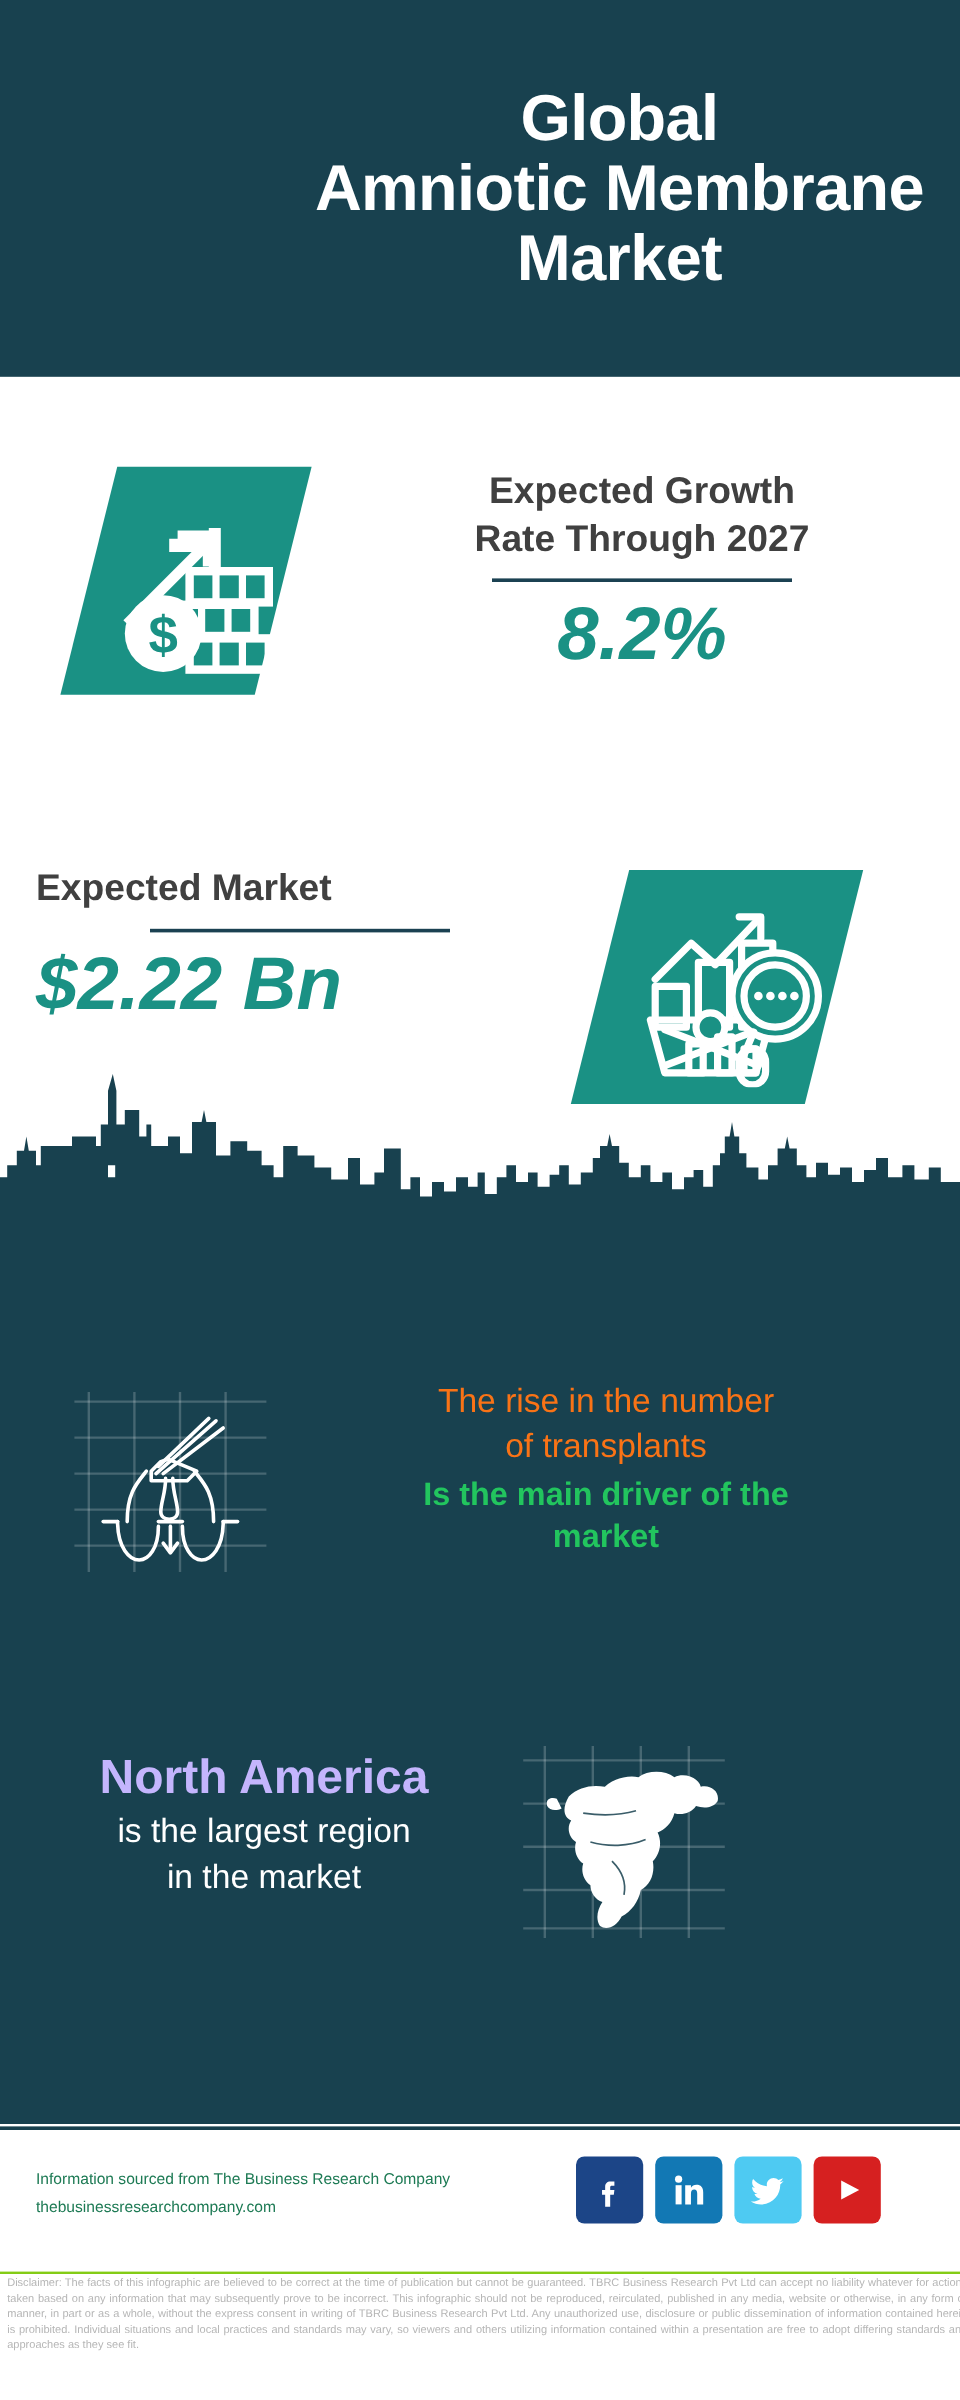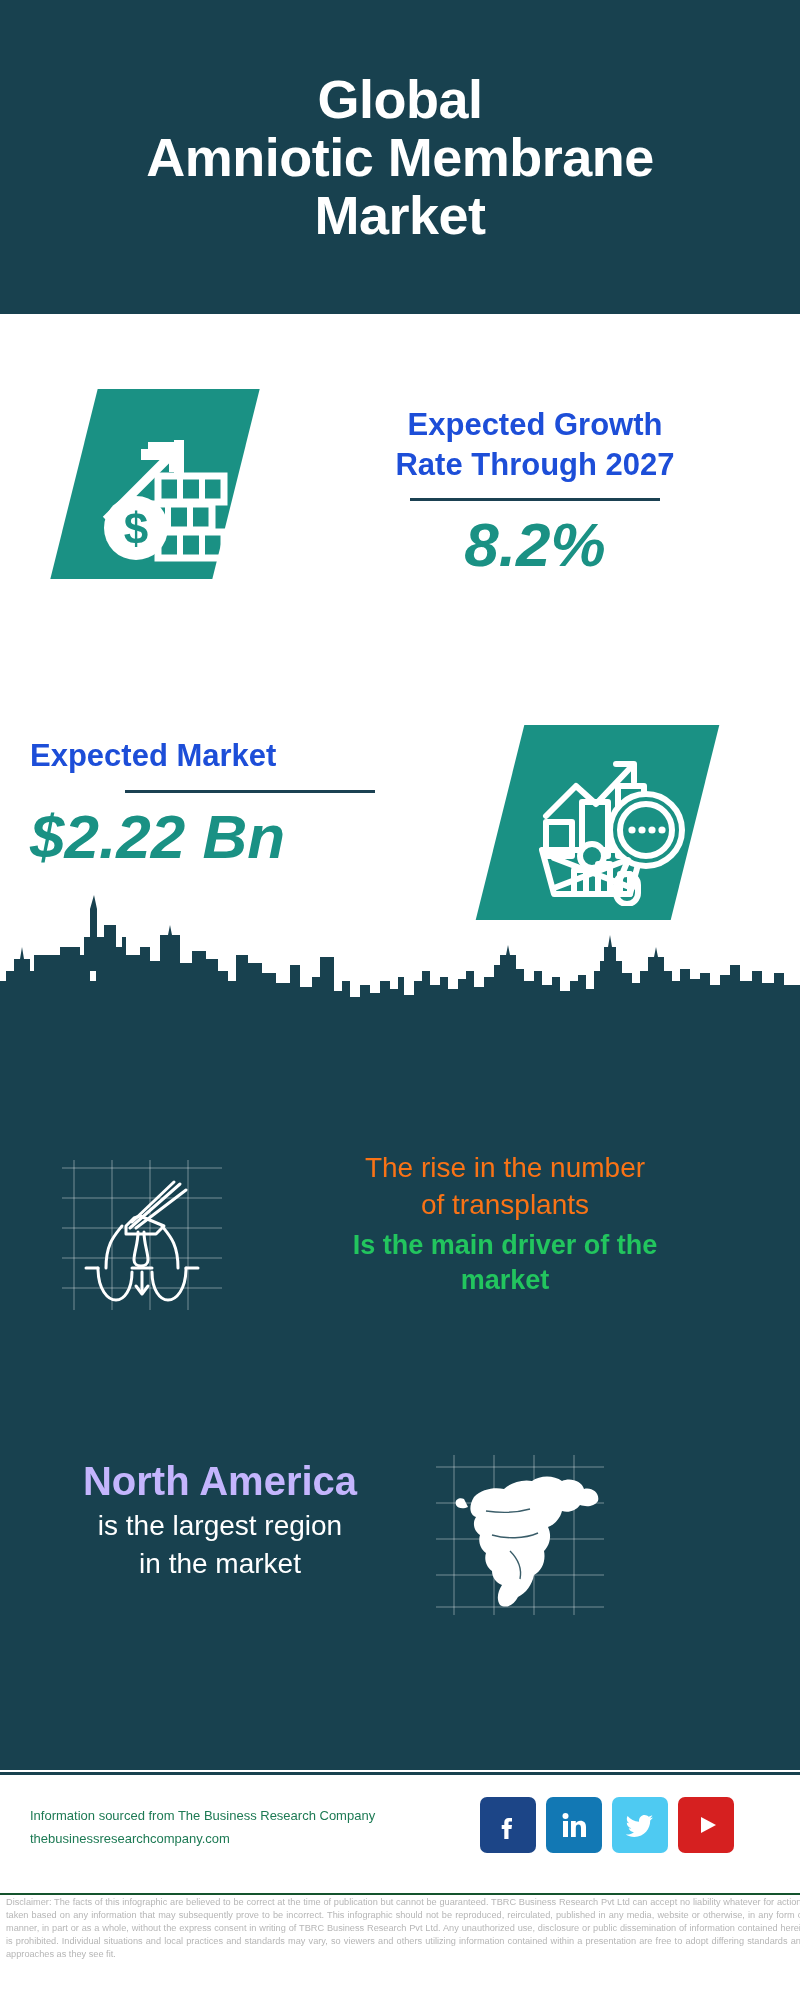--- a/index.html
+++ b/index.html
@@ -8,21 +8,21 @@
     background:#ffffff;
     font-family:"Liberation Sans", sans-serif;
     overflow:hidden;
   }
   .page{position:relative;width:800px;height:2000px;background:#fff;}
 
   
   .header{
     position:absolute;left:0;top:0;width:800px;height:314px;
     background:#18414f;
-    display:flex;align-items:center;justify-content:center;
+    display:flex;align-items:center;justify-content:flex-end;
   }
   .header-title{
     color:#ffffff;
     font-size:54px;
     font-weight:bold;
     line-height:1.08;
     text-align:center;
     letter-spacing:-0.5px;
     padding:0 30px;
     font-family:"Liberation Sans", sans-serif;
@@ -40,26 +40,25 @@
     transform:skewX(-14deg);
   }
   .icon-money{
     position:absolute;left:88px;top:88px;width:150px;height:165px;
   }
   .stat1-text{
     position:absolute;left:300px;top:75px;width:470px;
     text-align:center;
   }
   .stat-label{
-    color:#1d4ed8;
+    color:#404040;
     font-size:31px;
     font-weight:bold;
     line-height:1.28;
     font-family:"Liberation Sans", sans-serif;
-    margin-top:16px;
   }
   .stat-rule{
     width:250px;height:3px;background:#1b4152;
     margin:14px auto 10px auto;
   }
   .stat-value{
     color:#1a9184;
     font-size:62px;
     font-weight:bold;
     line-height:1.1;
@@ -128,21 +127,21 @@
   }
   .icon-namap{
     position:absolute;left:430px;top:0px;width:180px;height:160px;
   }
 
   
   .footer{
     position:absolute;left:0;top:1772px;width:800px;height:118px;
     background:#ffffff;
     border-top:3px solid #18414f;
-    border-bottom:2px solid #14532d;
+    border-bottom:2px solid #84cc16;
   }
   .footer-text{
     position:absolute;left:30px;top:30px;
     color:#1d7a54;font-size:13px;line-height:1.75;
     font-family:"Liberation Sans", sans-serif;
   }
   .socials{
     position:absolute;left:480px;top:22px;
     display:flex;gap:10px;
   }

